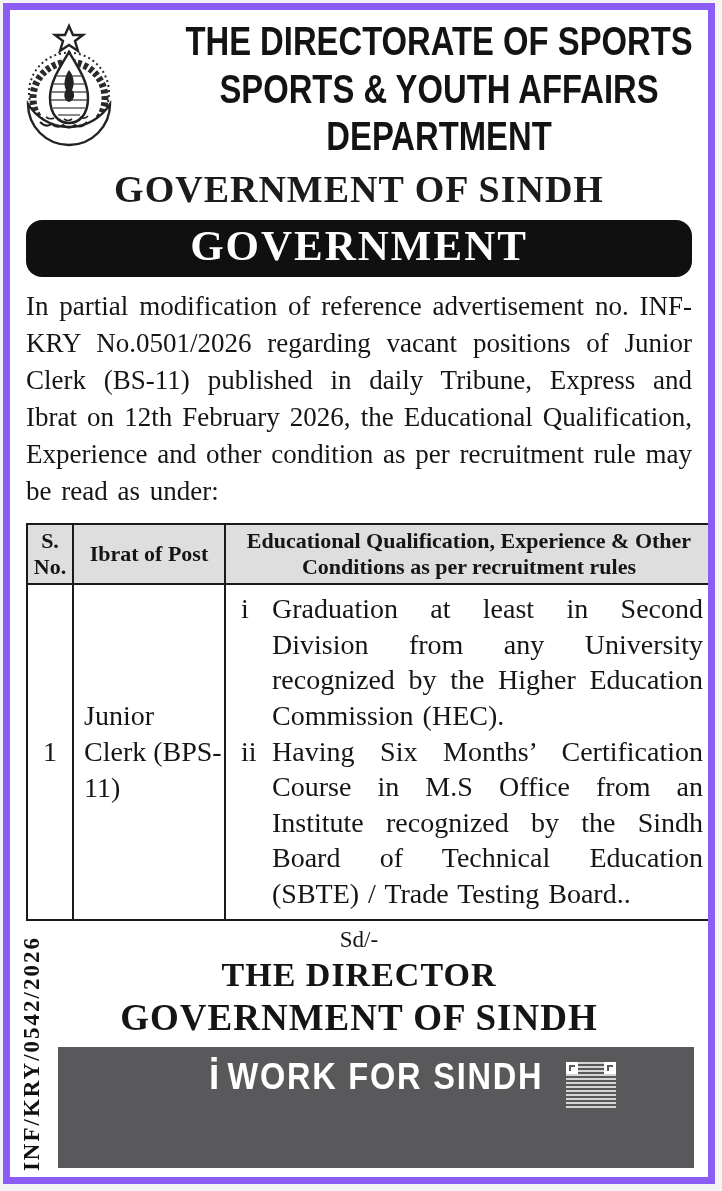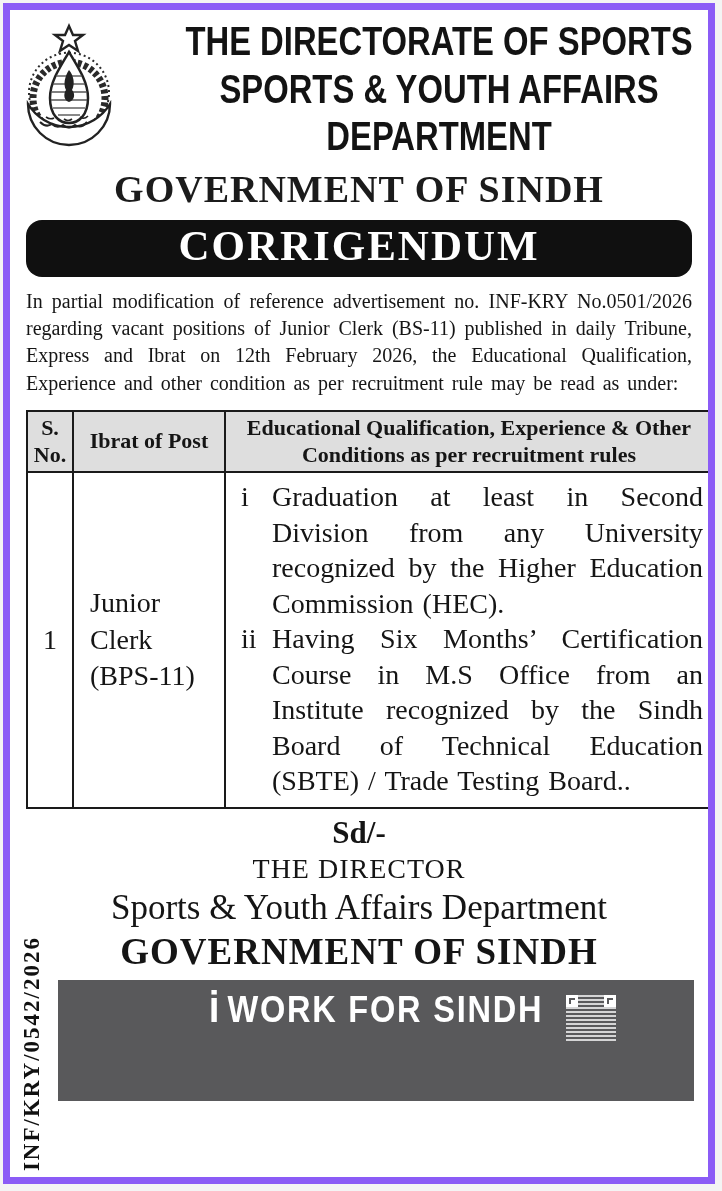--- a/index.html
+++ b/index.html
@@ -18,39 +18,39 @@
     font-weight:bold;font-size:41px;line-height:1.16;color:#131313;padding-right:26px;}
   .title-block .tline{display:block;transform:scaleX(0.80);transform-origin:50% 50%;white-space:nowrap;letter-spacing:0px;}
   .gov-line{text-align:center;font-size:38px;font-weight:600;letter-spacing:1px;margin-top:6px;color:#1b1b1b;}
 
   
   .banner{background:#101010;color:#fff;border-radius:16px;margin:9px 6px 0 6px;
     text-align:center;font-size:43px;font-weight:bold;letter-spacing:2px;
     padding:1px 0 7px 0;}
 
   
-  .intro{font-size:20px;line-height:1.37;text-align:justify;margin:11px 6px 0 6px;word-spacing:3px;}
+  .intro{font-size:27px;line-height:1.37;text-align:justify;margin:11px 6px 0 6px;word-spacing:3px;}
 
   
   table.main{border-collapse:collapse;margin:13px 19px 0 6px;width:688px;table-layout:fixed;}
   table.main th,table.main td{border:2px solid #1a1a1a;}
   table.main th{background:#dedede;font-size:22px;font-weight:bold;text-align:center;
     padding:3px 2px;line-height:1.2;}
   .col-sno{width:46px;} .col-post{width:152px;}
   td.cell-sno{text-align:center;font-size:28px;vertical-align:middle;}
-  td.cell-post{font-size:28px;vertical-align:middle;padding-left:16px;line-height:1.3;}
+  td.cell-post{font-size:28px;vertical-align:middle;padding-left:10px;line-height:1.3;}
   td.cell-cond{vertical-align:top;padding:6px 0 8px 0;}
   .cond-item{display:flex;font-size:28px;line-height:1.27;}
   .cond-num{flex:0 0 46px;padding-left:15px;box-sizing:border-box;}
   .cond-text{flex:1;text-align:justify;padding-right:9px;word-spacing:2px;}
 
   
   .sig{text-align:center;margin-top:5px;}
-  .sig-sd{font-size:31px;font-weight:bold;line-height:1.2;}
-  .sig-title{font-size:28px;font-weight:normal;letter-spacing:1px;line-height:1.25;}
+  .sig-sd{font-size:23px;font-weight:normal;line-height:1.2;}
+  .sig-title{font-size:34px;font-weight:bold;letter-spacing:1px;line-height:1.25;}
   .sig-org{font-size:36px;line-height:1.2;}
   .sig-dept{font-size:35px;line-height:1.25;}
   .sig-gov{font-size:37px;font-weight:bold;letter-spacing:1px;line-height:1.2;}
 
   
   .footer-bar{position:relative;margin:6px 4px 0 38px;height:121px;background:#59595b;
     color:#fff;font-family:"Liberation Sans",sans-serif;text-align:center;overflow:hidden;}
   .brand-row{display:flex;justify-content:center;align-items:baseline;gap:9px;
     margin-top:9px;transform:scaleX(0.88);transform-origin:50% 50%;}
   .brand-i{font-size:44px;font-weight:bold;line-height:0.8;}
@@ -101,21 +101,21 @@
         </svg>
       </div>
       <div class="title-block">
         <span class="tline">THE DIRECTORATE OF SPORTS</span>
         <span class="tline">SPORTS &amp; YOUTH AFFAIRS</span>
         <span class="tline">DEPARTMENT</span>
       </div>
     </div>
     <div class="gov-line">GOVERNMENT OF SINDH</div>
 
-    <div class="banner">CORRIGENDUM</div>
+    <div class="banner">GOVERNMENT</div>
 
     <div class="intro">In partial modification of reference advertisement no. INF-KRY No.0501/2026 regarding vacant positions of Junior Clerk (BS-11) published in daily Tribune, Express and Ibrat on 12th February 2026, the Educational Qualification, Experience and other condition as per recruitment rule may be read as under:</div>
 
     <table class="main">
       <colgroup>
           <col class="col-sno">
           <col class="col-post">
           <col>
         </colgroup>
       <thead>
@@ -139,21 +139,20 @@
               <span class="cond-text">Having Six Months’ Certification Course in M.S Office from an Institute recognized by the Sindh Board of Technical Education (SBTE) / Trade Testing Board..</span>
             </div>
           </td>
         </tr>
       </tbody>
     </table>
 
     <div class="sig">
       <div class="sig-sd">Sd/-</div>
       <div class="sig-title">THE DIRECTOR</div>
-      <div class="sig-dept">Sports &amp; Youth Affairs Department</div>
       <div class="sig-gov">GOVERNMENT OF SINDH</div>
     </div>
 
     <div class="footer-bar">
       <div class="brand-row">
         <span class="brand-i">i</span>
         <span class="brand-text">WORK FOR SINDH</span>
       </div>
 
       <div class="qr">

